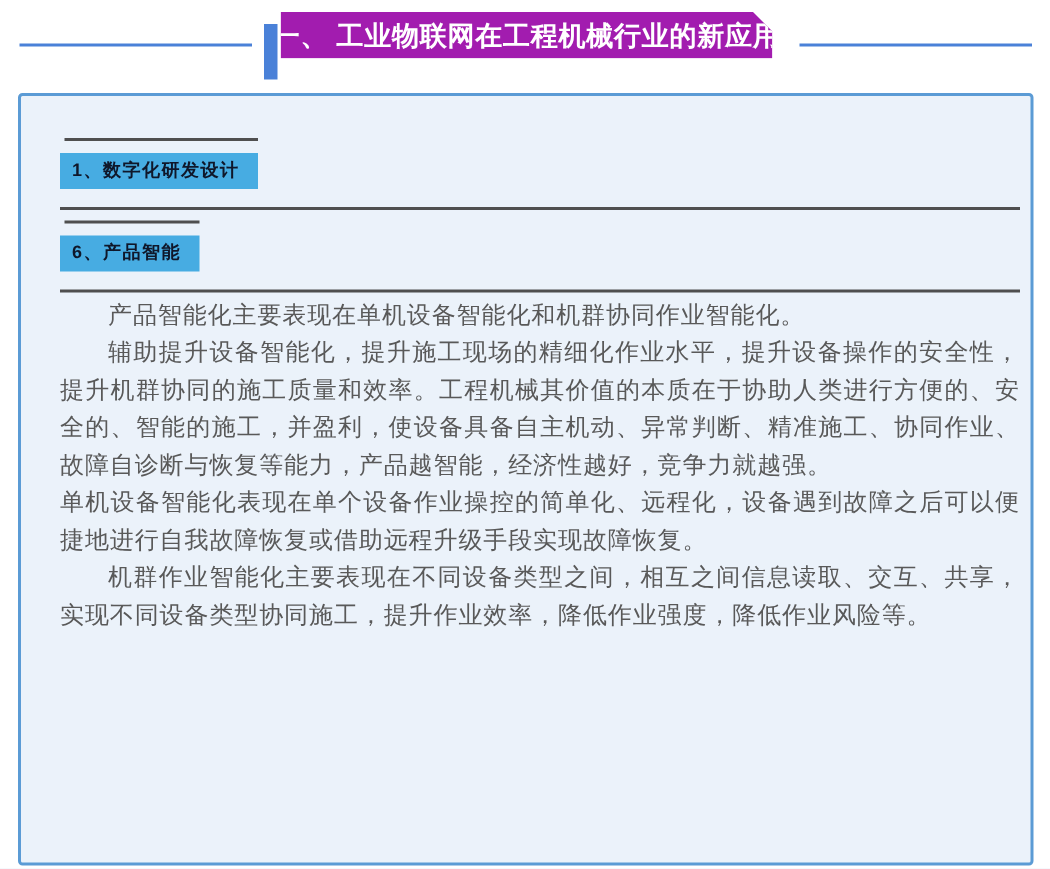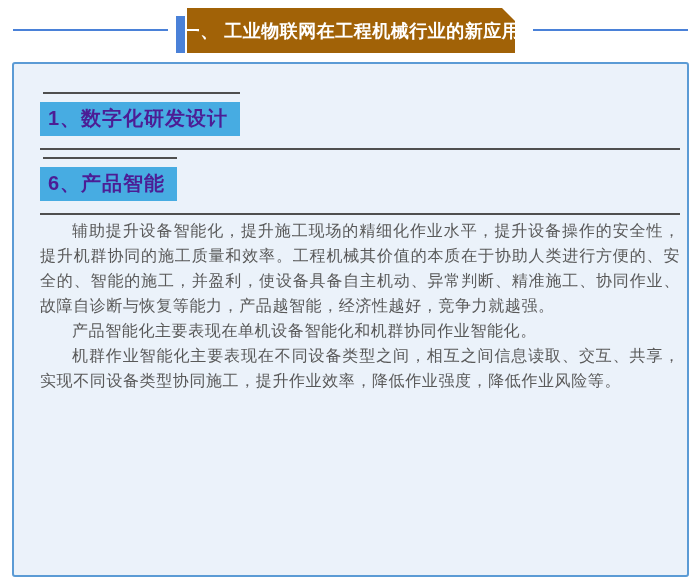--- a/index.html
+++ b/index.html
@@ -19,44 +19,44 @@
   }
   .side-line.left  { left: 13px;  width: 155px; }
   .side-line.right { right: 12px; width: 155px; }
 
   .banner-group { position: absolute; left: 176px; top: 8px; display: flex; }
   .banner-tail {
     width: 9px; height: 37px; margin-top: 8px; margin-right: 2px;
     background: #4a81d8;
   }
   .banner-body {
-    width: 328px; height: 45px;
-    background: #a16207;
+    width: 328px; height: 31px;
+    background: #a21caf;
     clip-path: polygon(0 0, calc(100% - 13px) 0, 100% 13px, 100% 100%, 0 100%);
     color: #ffffff;
     font-size: 18px; font-weight: bold;
     display: flex; align-items: center; justify-content: center;
     white-space: nowrap; letter-spacing: 0.5px;
   }
 
   
   .card {
     position: absolute; left: 12px; top: 62px; right: 11px; bottom: 2px;
     background: #ebf2fa;
     border: 2px solid #5b9bd5;
     border-radius: 3px;
     box-sizing: border-box;
     padding: 28px 7px 6px 26px;
   }
 
   .sec-head { display: inline-block; margin: 0; }
   .sec-rule-top { height: 2px; background: #4f4f4f; margin: 0 0 8px 3px; }
   .sec-box {
-    background: #47ace2; color: #4c1d95;
-    font-size: 20px; font-weight: bold;
+    background: #47ace2; color: #0f172a;
+    font-size: 12px; font-weight: bold;
     padding: 3px 12px 4px 8px;
     letter-spacing: 1px;
     white-space: nowrap;
   }
   .full-rule { height: 2px; background: #4f4f4f; margin: 12px 0 3px 0; }
 
   .card p {
     margin: 0;
     font-size: 16px;
     line-height: 25px;
@@ -90,17 +90,18 @@
   <div class="full-rule"></div>
 
   <div class="sec2-gap"></div>
 
   
   <div class="sec-head">
     <div class="sec-rule-top"></div>
     <div class="sec-box">6、产品智能</div>
   </div>
   <div class="full-rule"></div>
+  <p class="indent">产品智能化主要表现在单机设备智能化和机群协同作业智能化。</p>
   <p class="indent">辅助提升设备智能化，提升施工现场的精细化作业水平，提升设备操作的安全性，提升机群协同的施工质量和效率。工程机械其价值的本质在于协助人类进行方便的、安全的、智能的施工，并盈利，使设备具备自主机动、异常判断、精准施工、协同作业、故障自诊断与恢复等能力，产品越智能，经济性越好，竞争力就越强。</p>
-  <p class="indent">产品智能化主要表现在单机设备智能化和机群协同作业智能化。</p>
+  <p>单机设备智能化表现在单个设备作业操控的简单化、远程化，设备遇到故障之后可以便捷地进行自我故障恢复或借助远程升级手段实现故障恢复。</p>
   <p class="indent">机群作业智能化主要表现在不同设备类型之间，相互之间信息读取、交互、共享，实现不同设备类型协同施工，提升作业效率，降低作业强度，降低作业风险等。</p>
 
 </div>
 
 </body></html>

